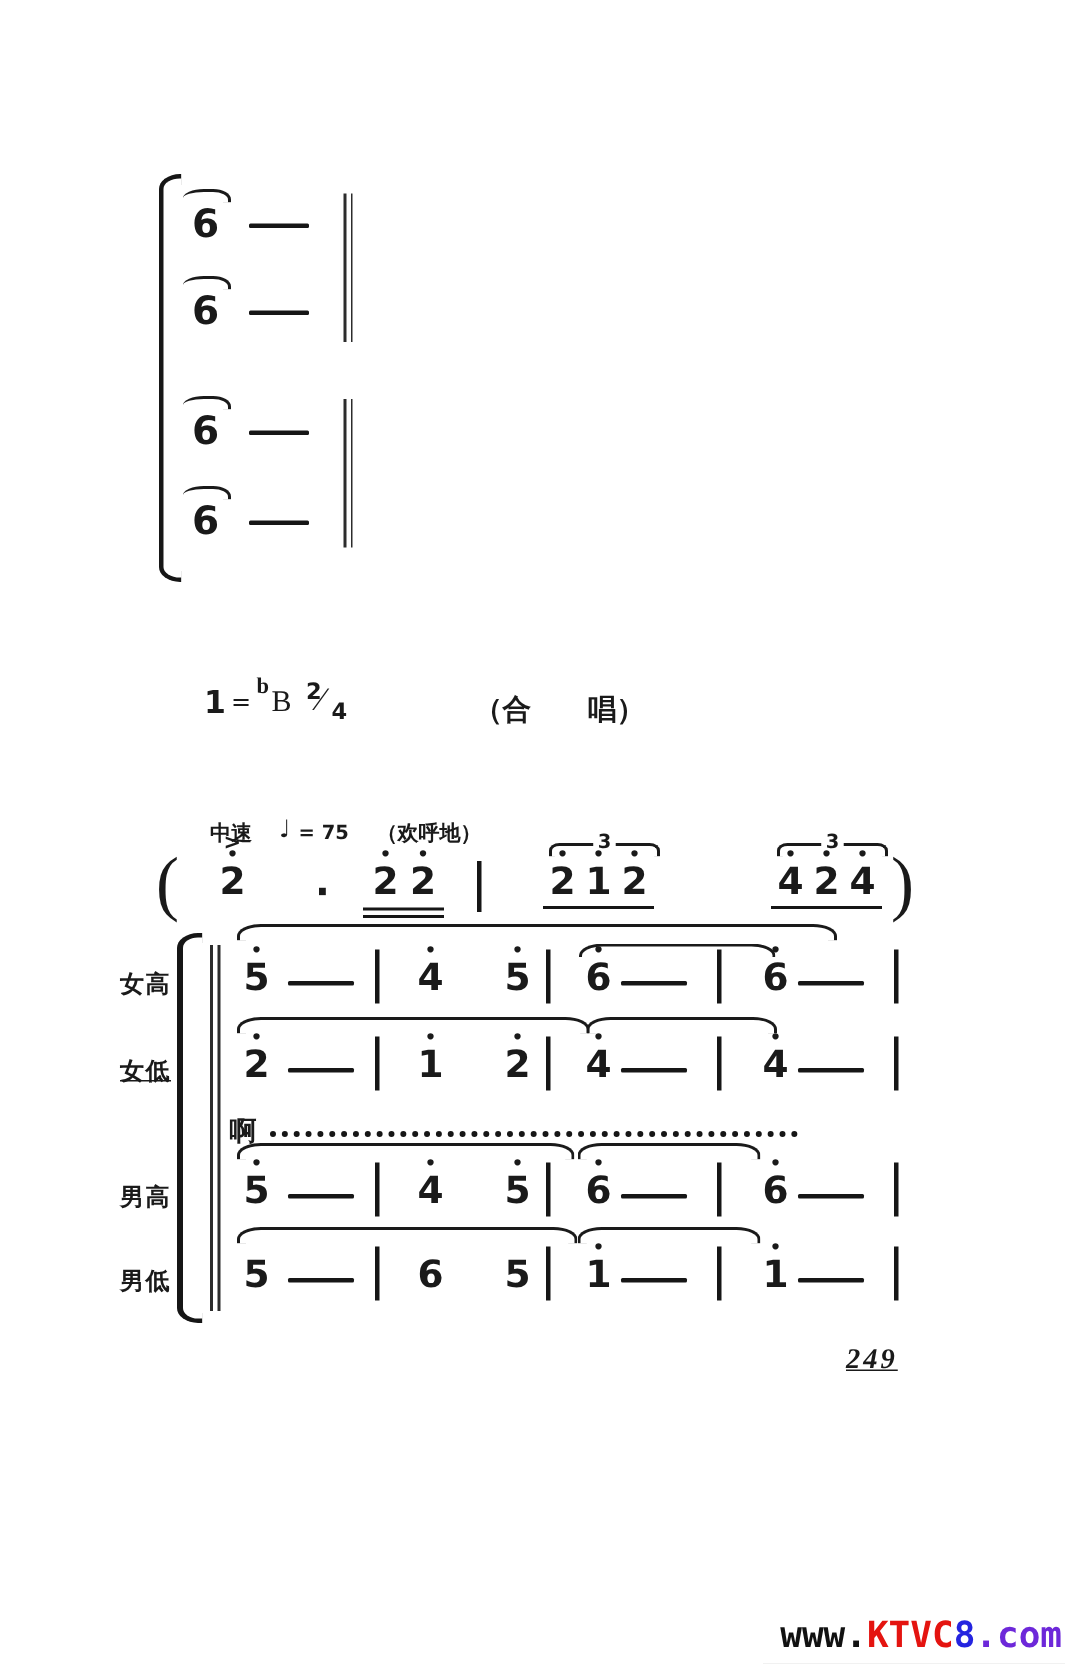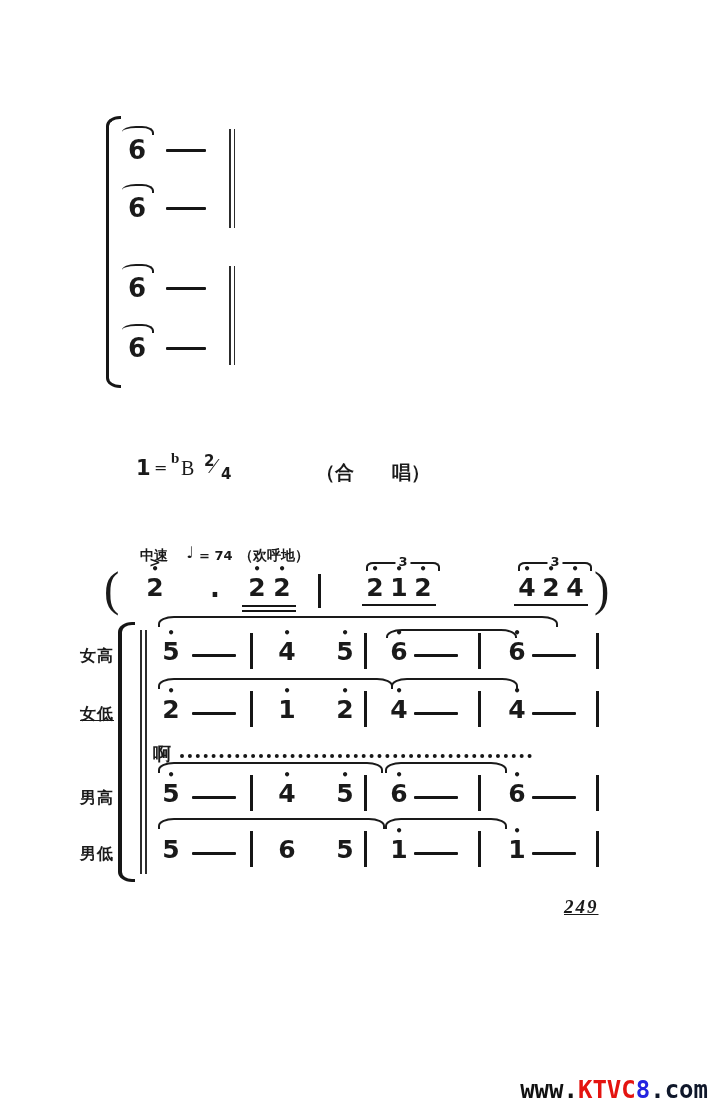--- a/index.html
+++ b/index.html
@@ -36,27 +36,27 @@
   .c-b4{left:454px;top:3px;height:36px;}
   
   .vlabel{position:absolute;left:80px;width:36px;font:bold 16px "Liberation Serif",serif;letter-spacing:1px;}
   .title{position:absolute;left:226px;top:410px;font:bold 27px "Liberation Serif",serif;letter-spacing:2px;}
   .title .gap{display:inline-block;width:20px;}
   .cue{position:absolute;left:242px;top:518px;font:bold 19px "Liberation Serif",serif;}
   .ens{position:absolute;left:316px;top:460px;font:bold 19px "Liberation Serif",serif;}
   .tempo-speed{position:absolute;left:140px;top:547px;font:bold 14px "Liberation Serif",serif;}
   .tempo-beat{position:absolute;left:186px;top:543px;font:16px "DejaVu Sans",sans-serif;}
   .tempo-bpm{position:absolute;left:199px;top:548px;font:bold 13px "DejaVu Sans",sans-serif;}
-  .tempo-mood{position:absolute;left:239px;top:547px;font:bold 14px "Liberation Serif",serif;}
+  .tempo-mood{position:absolute;left:251px;top:547px;font:bold 14px "Liberation Serif",serif;}
   .kl{position:absolute;font-family:"DejaVu Sans",sans-serif;}
   .ah{position:absolute;left:153px;top:742px;font:bold 18px "Liberation Serif",serif;}
   .ahdots{position:absolute;left:180px;top:754px;width:352px;height:0;border-top:4px dotted #161616;}
   .pageno{position:absolute;left:564px;top:896px;font:italic bold 19px "Liberation Serif",serif;letter-spacing:2px;text-decoration:underline;}
   .wm{position:absolute;right:2px;top:1076px;font:bold 24px "DejaVu Sans Mono",monospace;letter-spacing:0px;}
-  .wm-1{color:#111111;} .wm-2{color:#e41410;} .wm-3{color:#2424e0;} .wm-4{color:#0f172a;}
+  .wm-1{color:#111111;} .wm-2{color:#e41410;} .wm-3{color:#2424e0;} .wm-4{color:#6d28d9;}
   .paren{position:absolute;font:46px "Liberation Serif",serif;line-height:1;transform:scaleY(1.05);}
   .accent{position:absolute;left:149px;top:554px;font:bold 14px "DejaVu Sans",sans-serif;}
   .augdot{position:absolute;left:210px;top:580px;font:bold 26px "DejaVu Sans",sans-serif;}
 </style>
 </head>
 <body>
 
 <div class="page">
 
   <div>
@@ -96,21 +96,21 @@
       <span style="position:absolute;left:8px;top:1px;font:22px 'Liberation Serif',serif;">⁄</span>
       <span style="position:absolute;left:17px;top:13px;font:bold 15px 'DejaVu Sans',sans-serif;">4</span>
     </span>
   </div>
   <div class="ens">（合　　唱）</div>
 
 
   <div>
     <span class="tempo-speed">中速</span>
     <span class="tempo-beat">♩</span>
-    <span class="tempo-bpm">= 74</span>
+    <span class="tempo-bpm">= 75</span>
     <span class="tempo-mood">（欢呼地）</span>
   </div>
 
   <div>
     <span class="paren" style="left:104px;top:566px;">(</span>
     <span class="accent">&gt;</span>
 
     <span class="nstack" style="left:142px;top:566px;">
       <span class="odot">•</span>
       <span class="np">2</span>

